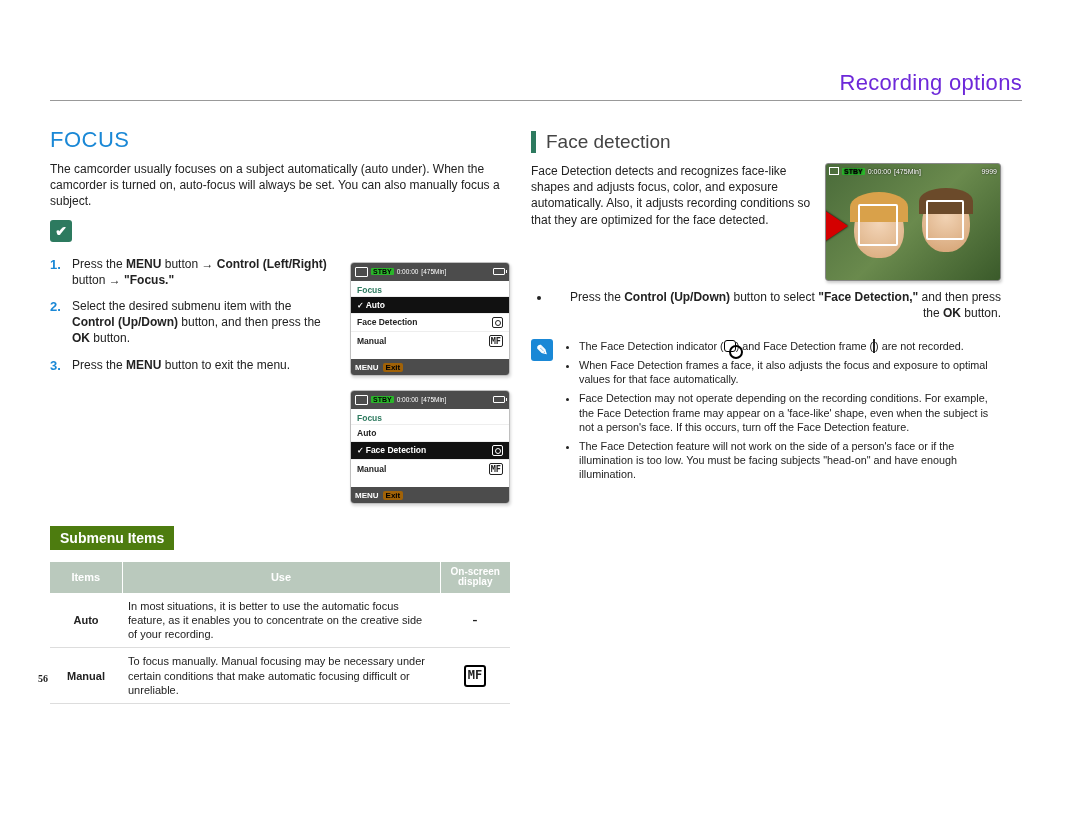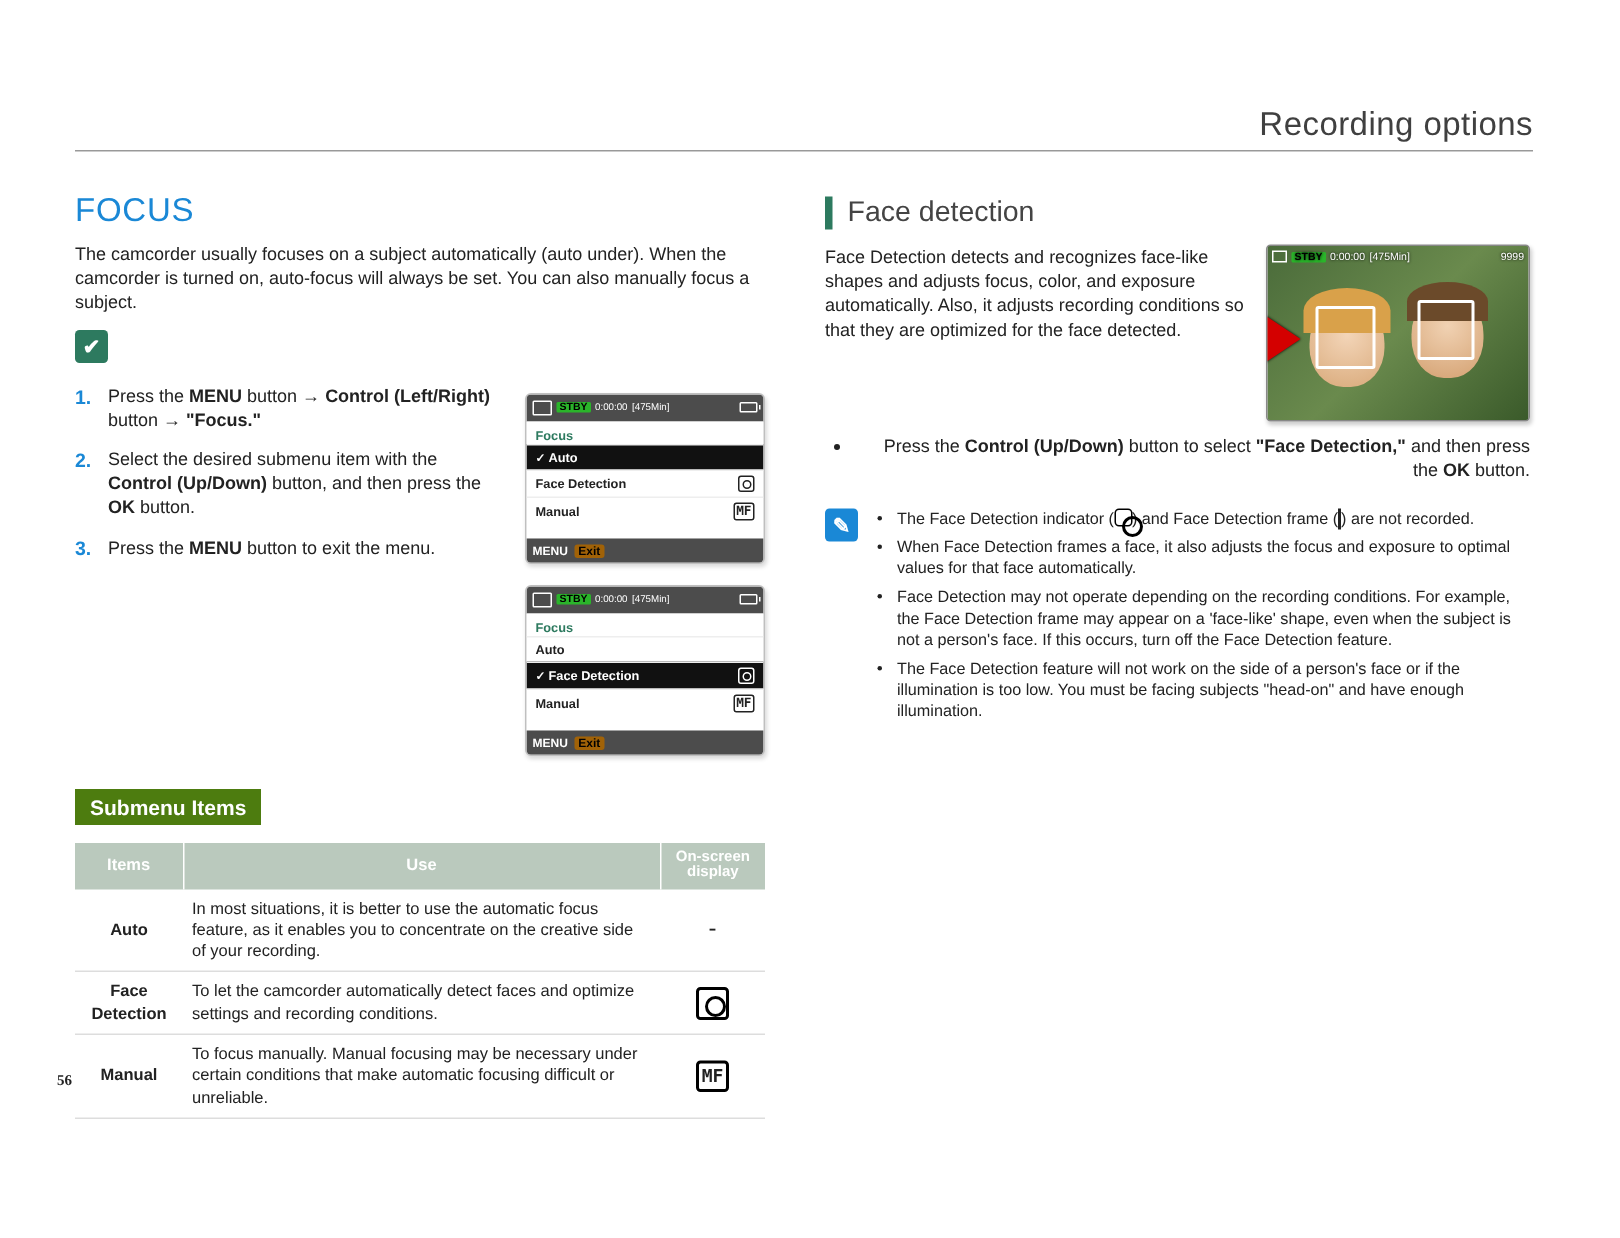--- a/index.html
+++ b/index.html
@@ -17,27 +17,27 @@
     position: relative;
   }
   .page-header {
     text-align: right;
     border-bottom: 1px solid #999;
     padding-bottom: 4px;
     margin-bottom: 20px;
   }
   .page-header .title {
     font-size: 22px;
-    color: #404040;
+    color: #6d28d9;
     font-weight: 400;
     letter-spacing: 0.3px;
   }
   .cols {
     display: flex;
-    gap: 40px;
+    gap: 21px;
     align-items: flex-start;
   }
   .col-left { width: 460px; }
   .col-right { width: 470px; }
   .h1-focus {
     font-size: 22px;
     color: #1a88d6;
     font-weight: 400;
     margin: 6px 0 8px 0;
     letter-spacing: 0.5px;
@@ -350,25 +350,20 @@
             <th><span>On-screen</span><br><span>display</span></th>
           </tr>
         </thead>
         <tbody>
           <tr>
             <td class="item">Auto</td>
             <td>In most situations, it is better to use the automatic focus feature, as it enables you to concentrate on the creative side of your recording.</td>
             <td class="osd">-</td>
           </tr>
           <tr>
-            <td class="item"><span>Face</span><br><span>Detection</span></td>
-            <td>To let the camcorder automatically detect faces and optimize settings and recording conditions.</td>
-            <td class="osd"><span class="fd-big"></span></td>
-          </tr>
-          <tr>
             <td class="item">Manual</td>
             <td>To focus manually. Manual focusing may be necessary under certain conditions that make automatic focusing difficult or unreliable.</td>
             <td class="osd"><span class="mf-big">MF</span></td>
           </tr>
         </tbody>
       </table>
     </div>
 
     <div class="col-right">
       <div class="h2-face">Face detection</div>

